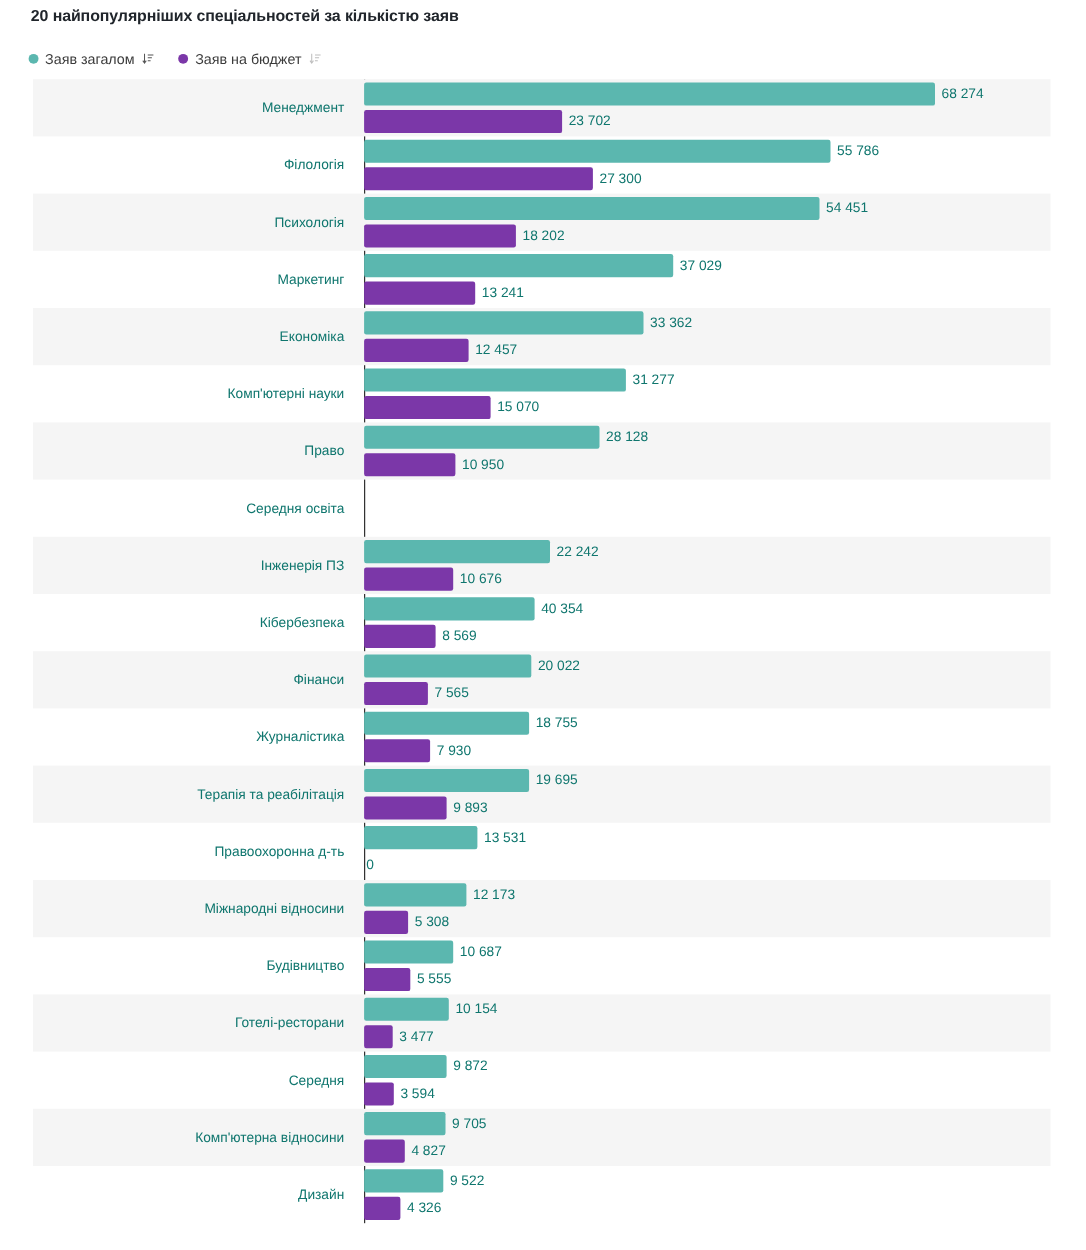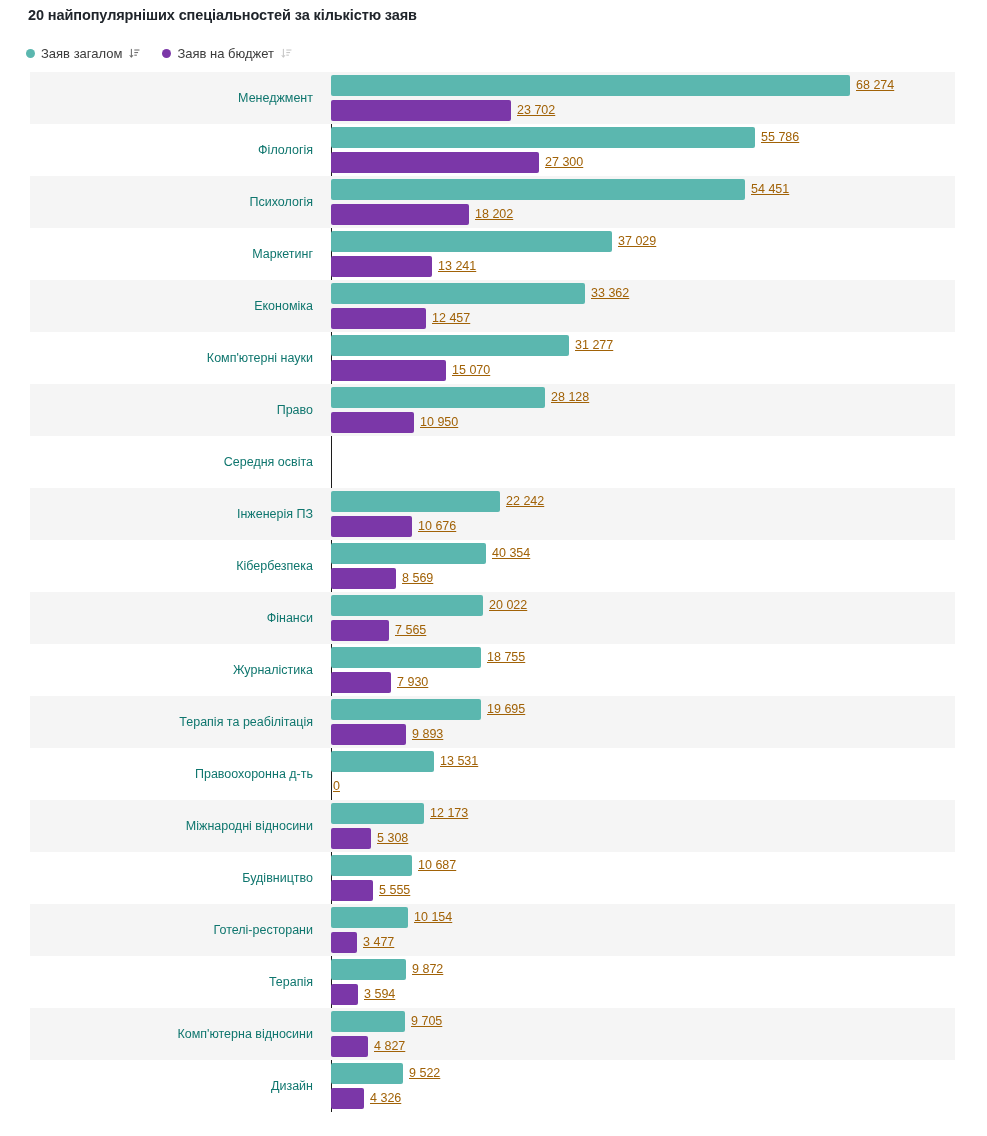--- a/index.html
+++ b/index.html
@@ -134,25 +134,24 @@
   .bar {
     height: 21px;
     border-radius: 2px;
     flex: 0 0 auto;
   }
   .bar.total  { background: #5bb7af; }
   .bar.budget { background: #7b37a8; }
 
   .bar-value {
     font-size: 12.5px;
-    color: #a16207;
+    color: #0f766e;
     margin-left: 6px;
     white-space: nowrap;
     line-height: 21px;
-    text-decoration: underline;
   }
 
   
   .axis-line {
     position: absolute;
     left: 331px;
     top: 0;
     width: 1px;
     height: 1040px;
     background: #1c1c1c;
@@ -418,21 +417,21 @@
             <span class="bar-value">10 154</span>
           </div>
           <div class="bar-line budget">
             <div class="bar budget" style="width: 26px;"></div>
             <span class="bar-value">3 477</span>
           </div>
         </div>
       </div>
       <div class="row">
         <div class="row-band"></div>
-        <div class="cat-label">Терапія</div>
+        <div class="cat-label">Середня</div>
         <div class="bars">
           <div class="bar-line total">
             <div class="bar total" style="width: 75px;"></div>
             <span class="bar-value">9 872</span>
           </div>
           <div class="bar-line budget">
             <div class="bar budget" style="width: 27px;"></div>
             <span class="bar-value">3 594</span>
           </div>
         </div>

